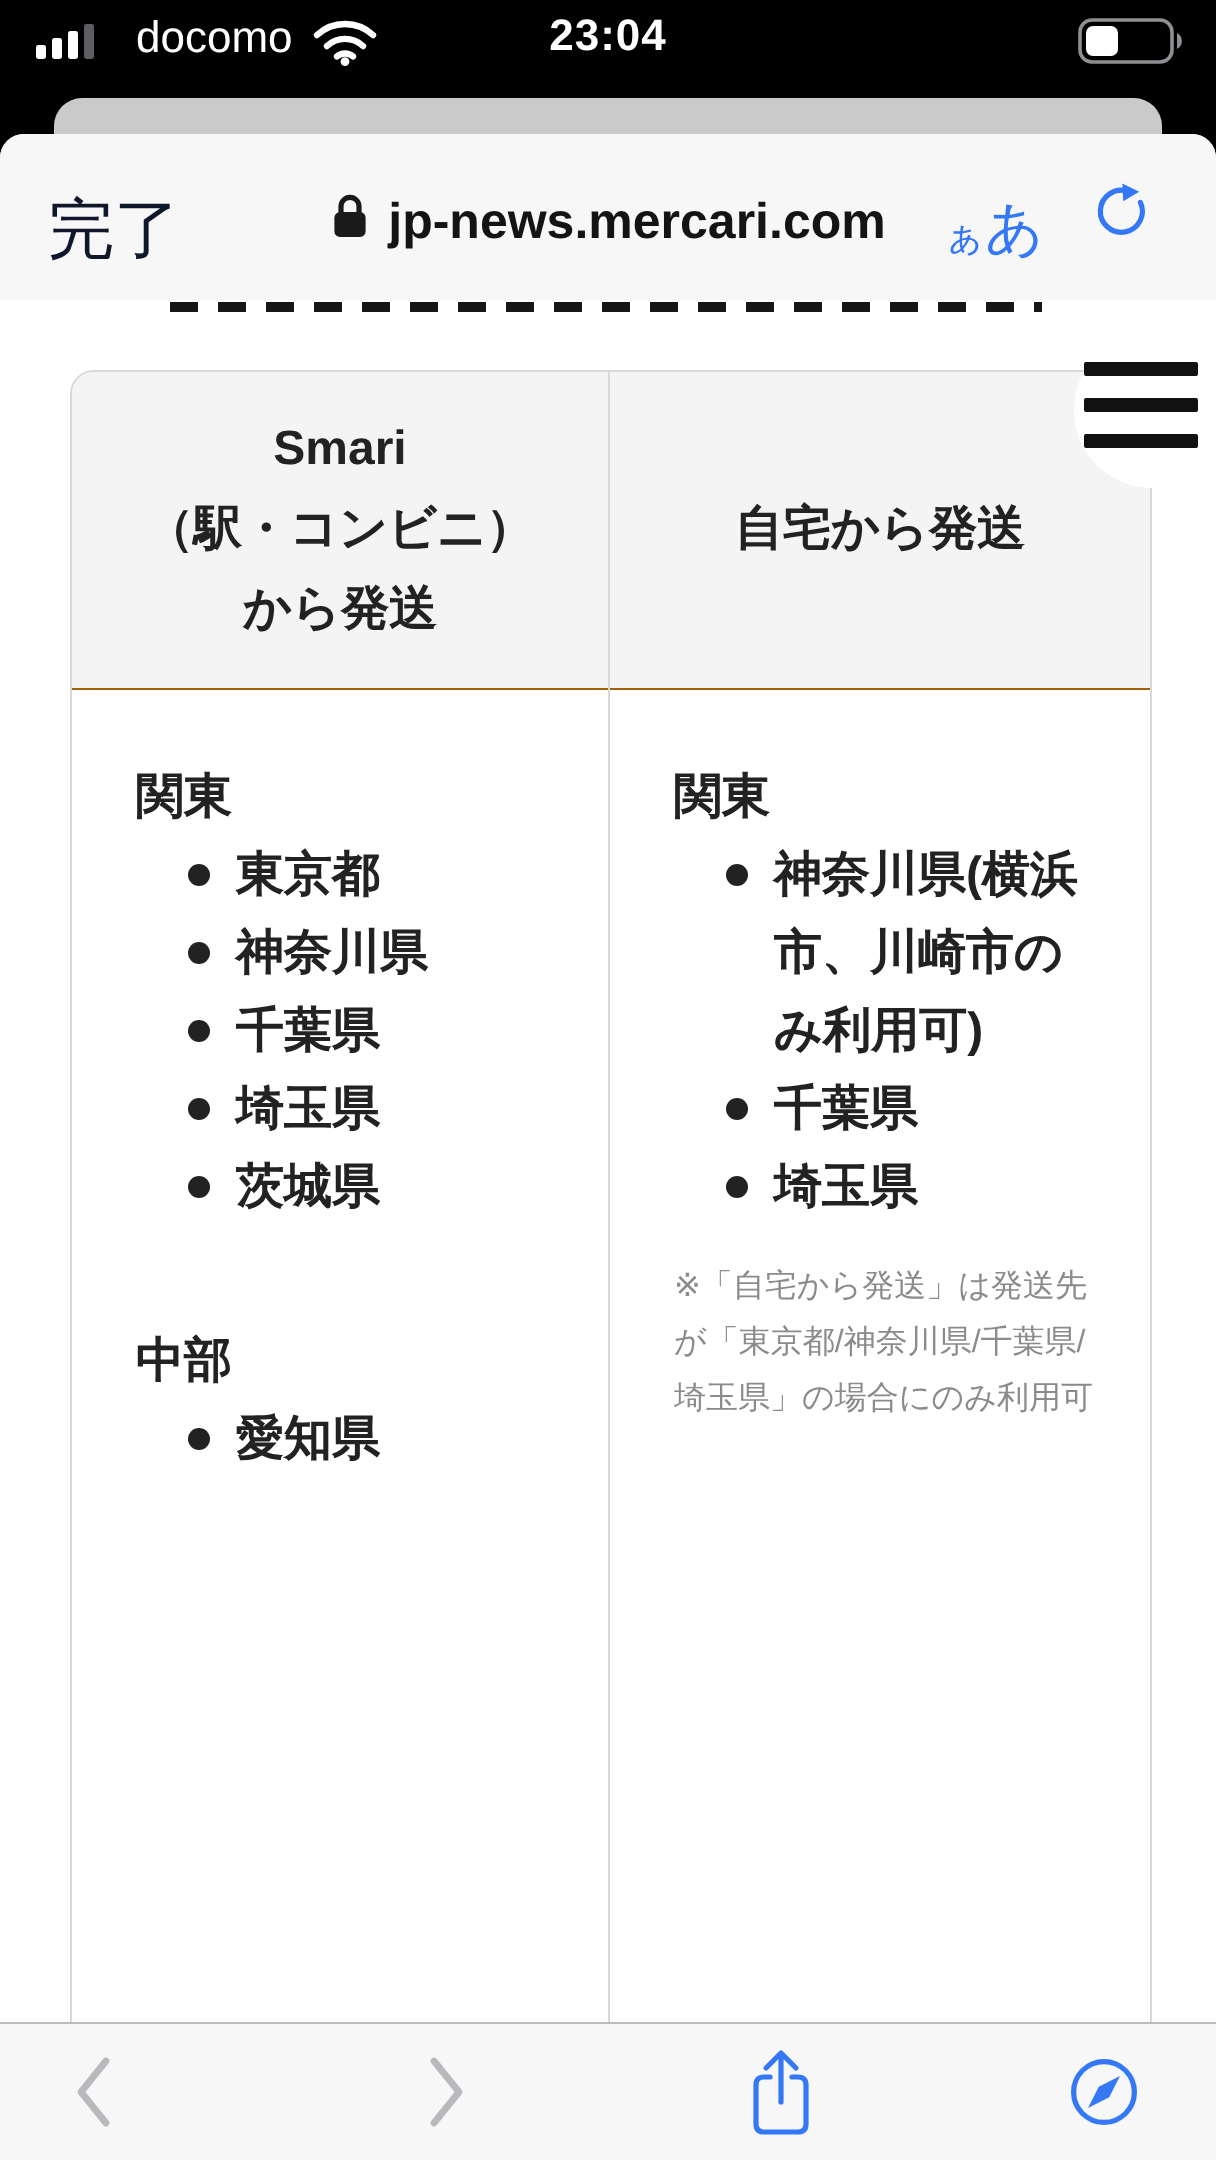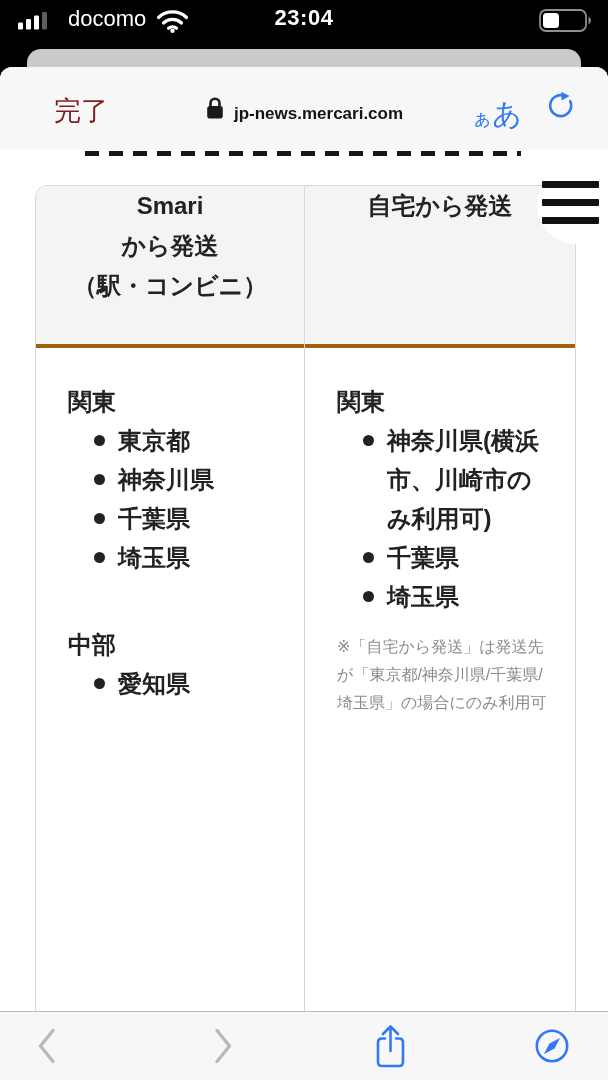--- a/index.html
+++ b/index.html
@@ -13,40 +13,40 @@
   .sig{position:absolute;left:18px;top:12px;}
   .carrier{position:absolute;left:68px;top:6px;font-size:22px;color:#fff;}
   .wifi{position:absolute;left:156px;top:9px;}
   .clock{position:absolute;left:50%;transform:translateX(-50%);top:5px;font-size:22px;font-weight:700;letter-spacing:.5px;}
   .batt{position:absolute;right:14px;top:9px;}
   
   .card-behind{position:absolute;left:27px;right:27px;top:49px;height:40px;background:#c9cac9;border-radius:14px 14px 0 0;}
   
   .sheet{position:absolute;left:0;right:0;top:67px;bottom:0;background:#fff;border-radius:12px 12px 0 0;overflow:hidden;}
   .topbar{position:absolute;left:0;right:0;top:0;height:83px;background:#f7f7f8;border-bottom:1px solid #d2d2d4;}
-  .done-btn{position:absolute;left:24px;top:26px;font-size:27px;color:#7f1d1d;margin-left:30px;}
-  .addr{position:absolute;left:0;right:0;top:28px;text-align:center;font-size:17px;font-weight:600;color:#141414;white-space:nowrap;}
+  .done-btn{position:absolute;left:24px;top:26px;font-size:33px;color:#0f172a;}
+  .addr{position:absolute;left:0;right:0;top:28px;text-align:center;font-size:25px;font-weight:600;color:#141414;white-space:nowrap;}
   .addr .lock{display:inline-block;vertical-align:-2px;margin-right:9px;}
   .reader-btn{position:absolute;right:86px;top:28px;font-size:29px;color:#3478F6;display:block;}
   .reader-btn::first-letter{font-size:20px;}
   .reload-btn{position:absolute;right:31px;top:24px;}
   
   .content{position:absolute;left:0;right:0;top:83px;bottom:68px;background:#fff;overflow:hidden;}
   .dashes{position:absolute;left:85px;top:1px;width:436px;height:5px;
     background:repeating-linear-gradient(90deg,#161616 0 14px,transparent 14px 24px);}
   .menu-btn{position:absolute;left:537px;top:16px;width:78px;height:78px;background:#fff;border-radius:50%;z-index:6;}
   .menu-btn .bar{position:absolute;left:5px;width:57px;height:7px;background:#111;border-radius:1px;}
   .menu-btn .b1{top:15px}.menu-btn .b2{top:33px}.menu-btn .b3{top:51px}
   .ship-table{position:absolute;left:35px;top:35px;width:539px;height:1200px;
     border:1px solid #d8d8d8;border-radius:12px 12px 0 0;display:flex;background:#fff;z-index:1;}
   .col{display:flex;flex-direction:column;}
   .col-left{width:268px;border-right:1px solid #d8d8d8;}
   .col-right{flex:1;}
-  .thead{height:158px;background:#f4f4f4;border-bottom:4px solid #a16207;
-    display:flex;flex-direction:column;align-items:center;
+  .thead{height:158px;background:#f4f4f4;border-bottom:1px solid #a16207;
+    display:flex;flex-direction:column;align-items:center;justify-content:center;
     font-size:24px;font-weight:700;color:#222;line-height:40px;text-align:center;}
   .col-left .thead{border-radius:11px 0 0 0;}
   .col-right .thead{border-radius:0 11px 0 0;}
   .tbody{padding:34px 0 0 32px;color:#222;}
   .region-title{margin:0;font-size:24px;font-weight:700;line-height:39px;color:#222;}
   .plist{list-style:none;margin:0;padding:0;width:214px;}
   .plist li{position:relative;padding-left:50px;font-size:24px;font-weight:700;line-height:39px;color:#222;}
   .plist li::before{content:"";position:absolute;left:26px;top:14px;width:11px;height:11px;border-radius:50%;background:#222;}
   .section + .section{margin-top:48px;}
   .note{margin:17px 0 0;width:218px;font-size:16px;line-height:28px;color:#8b8b8b;font-weight:400;}
@@ -105,31 +105,32 @@
     </div>
 
     <div class="content">
       <div class="dashes"></div>
 
       <div class="ship-table">
 
         <div class="col col-left">
           <div class="thead">
             <span>Smari</span>
+            <span>（駅・コンビニ）</span>
             <span>から発送</span>
-            <span>（駅・コンビニ）</span>
           </div>
           <div class="tbody">
             <div class="section">
               <h3 class="region-title">関東</h3>
               <ul class="plist">
                 <li>東京都</li>
                 <li>神奈川県</li>
                 <li>千葉県</li>
                 <li>埼玉県</li>
+                <li>茨城県</li>
               </ul>
             </div>
             <div class="section">
               <h3 class="region-title">中部</h3>
               <ul class="plist">
                 <li>愛知県</li>
               </ul>
             </div>
           </div>
         </div>

